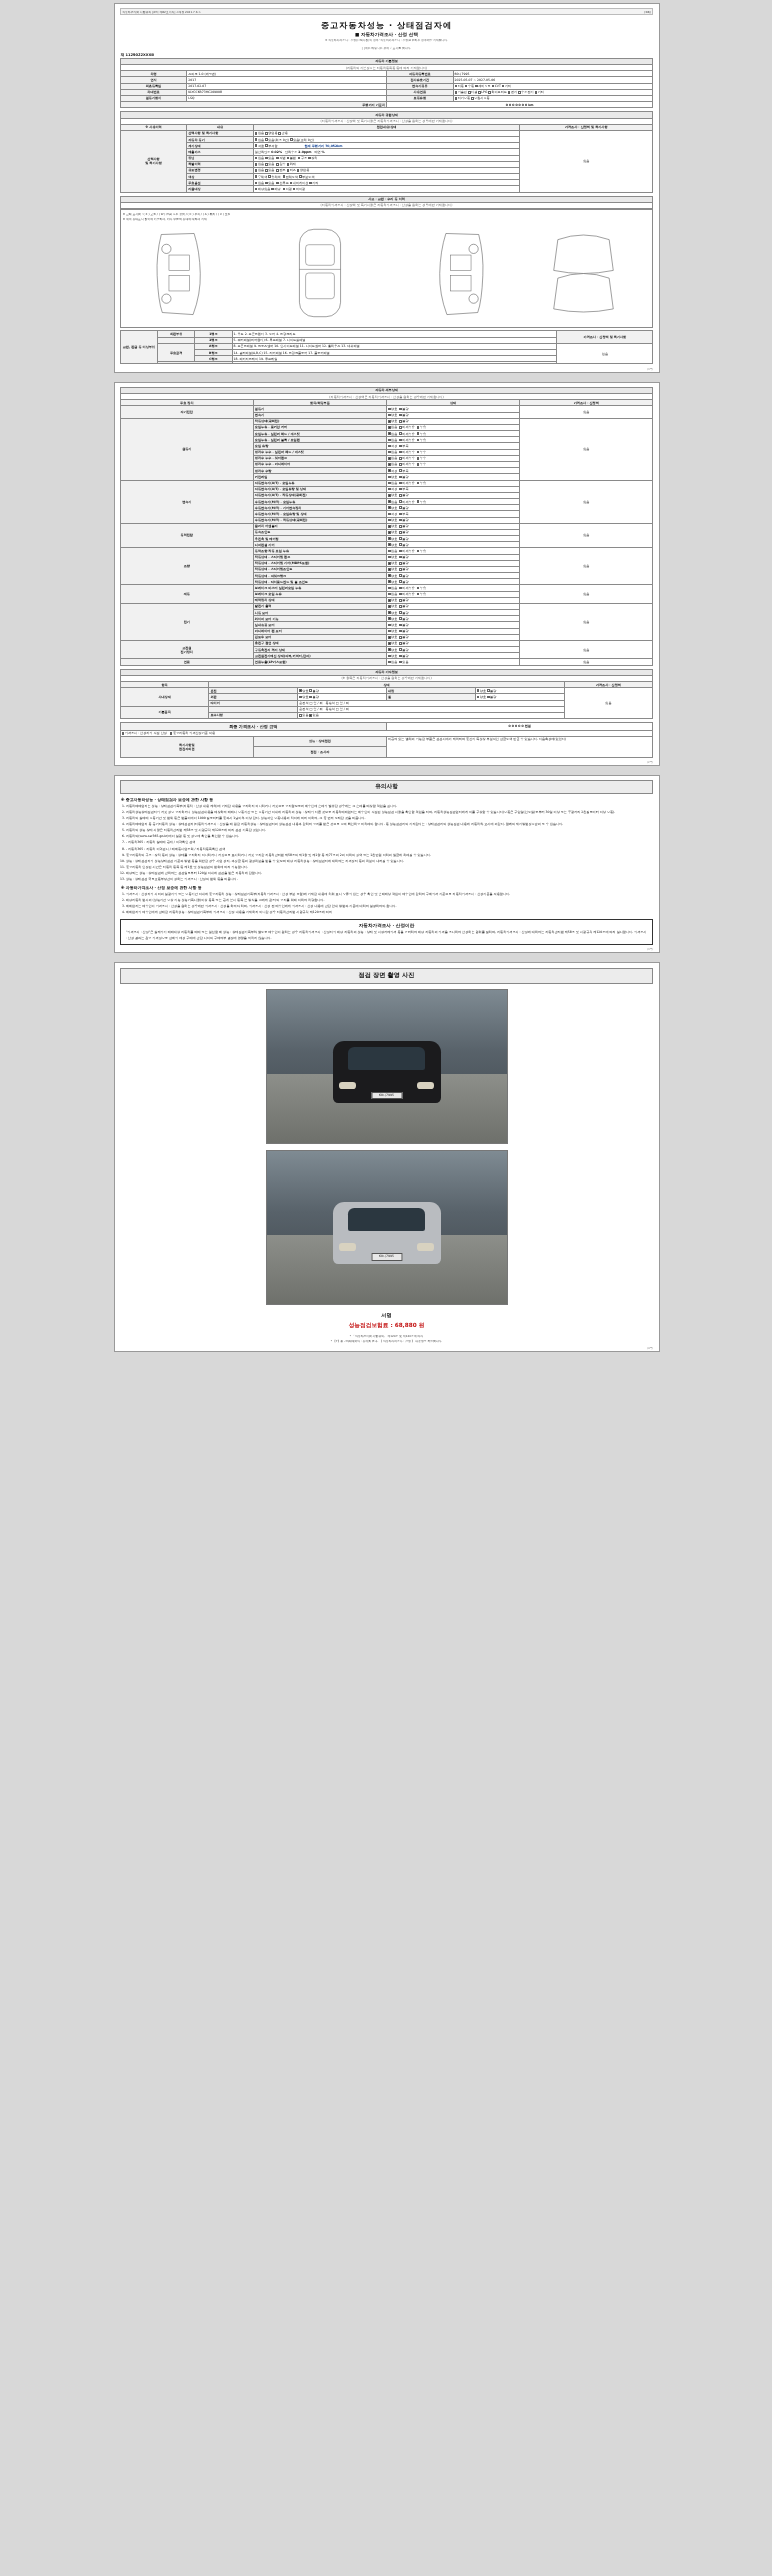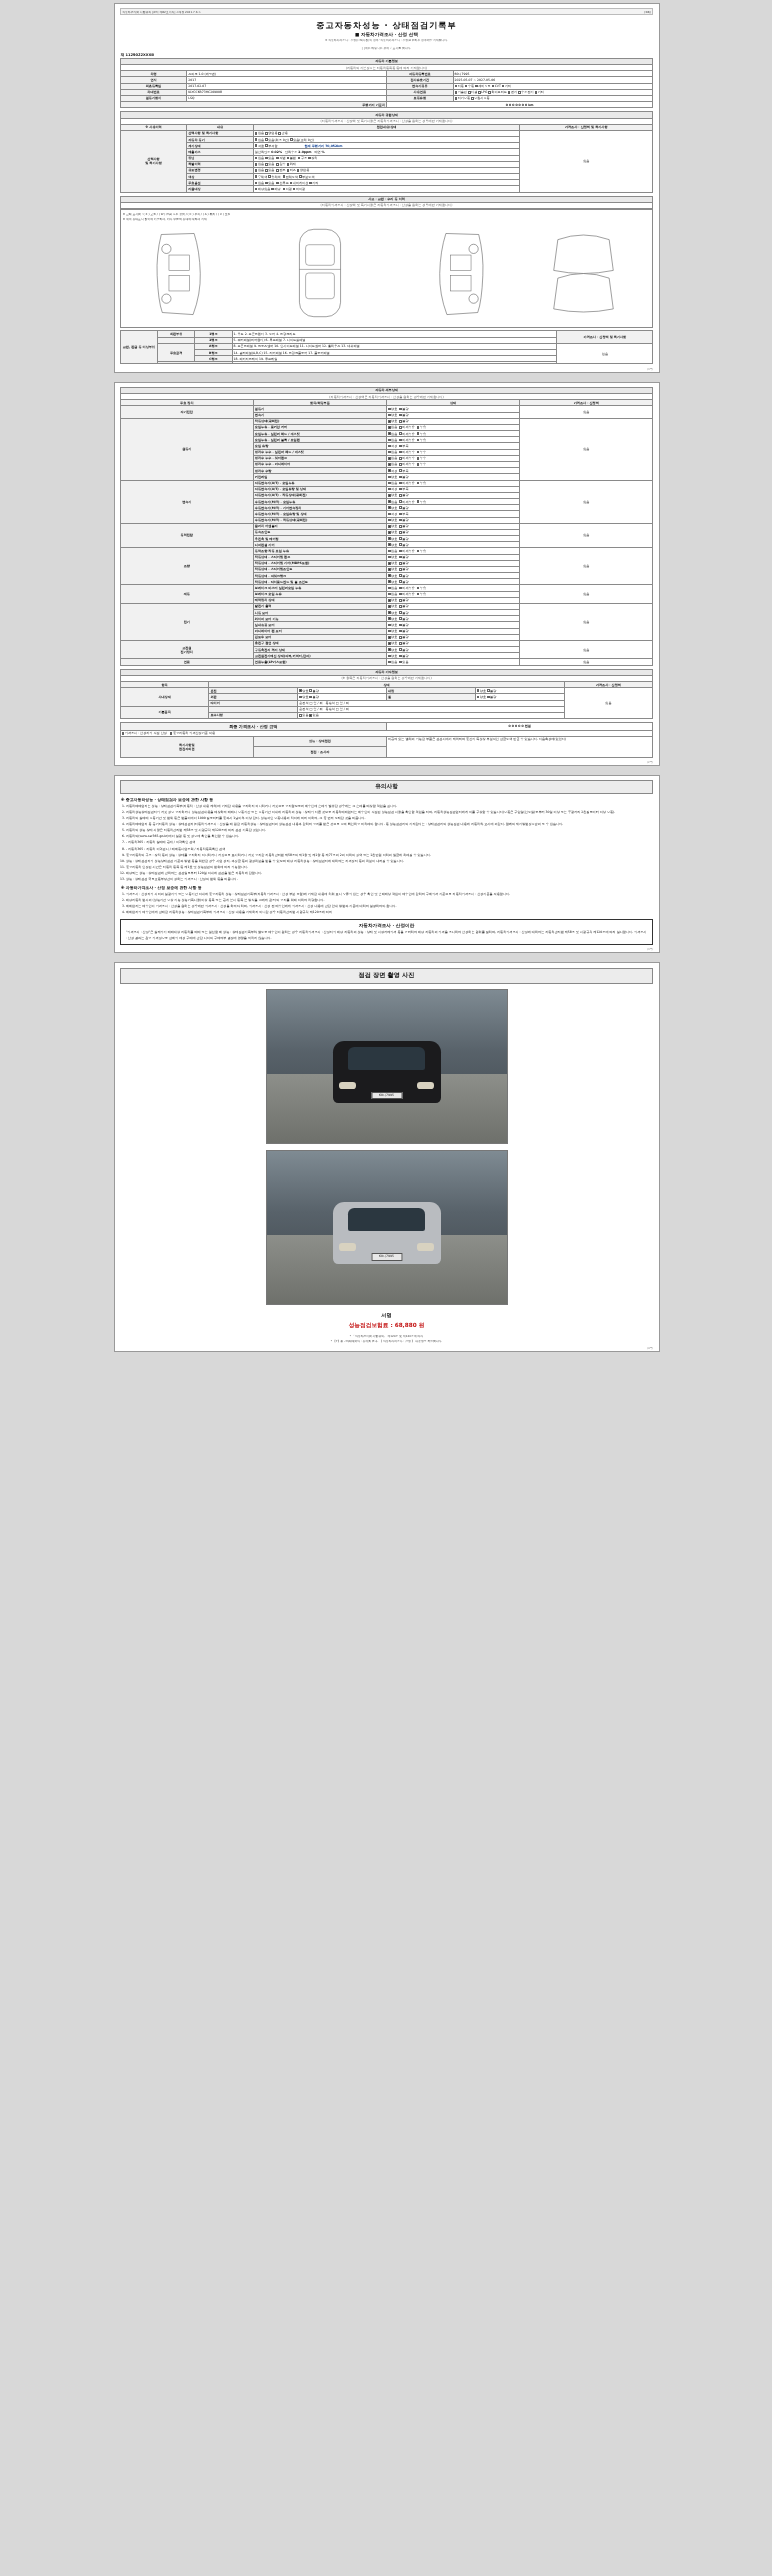--- a/index.html
+++ b/index.html
@@ -231,21 +231,21 @@
 <body>
 
 <div class="page-wrap">
 
   <div class="sheet">
     <div class="topbar">
       <span>자동차관리법 시행규칙 [별지 제82호서식] &lt;개정 2021.7.6.&gt;</span>
       <span>(3쪽)</span>
     </div>
 
-    <div class="doc-title">중고자동차성능 · 상태점검기록부</div>
+    <div class="doc-title">중고자동차성능 · 상태점검자에</div>
     <div class="doc-sub">■ 자동차가격조사 · 산정 선택</div>
     <div class="doc-note">※ 자동차가격조사 · 산정(선택사항)의 경우 '자동차가격조사 · 산정을 원하는 경우에만 기재합니다.</div>
     <div class="doc-note">[ ]에는 해당되는 곳에 √ 표시를 합니다.</div>
 
     <div class="docno">
       <span>제</span>
       <span>1129022XXXB</span>
     </div>
 
     <table class="grid">

